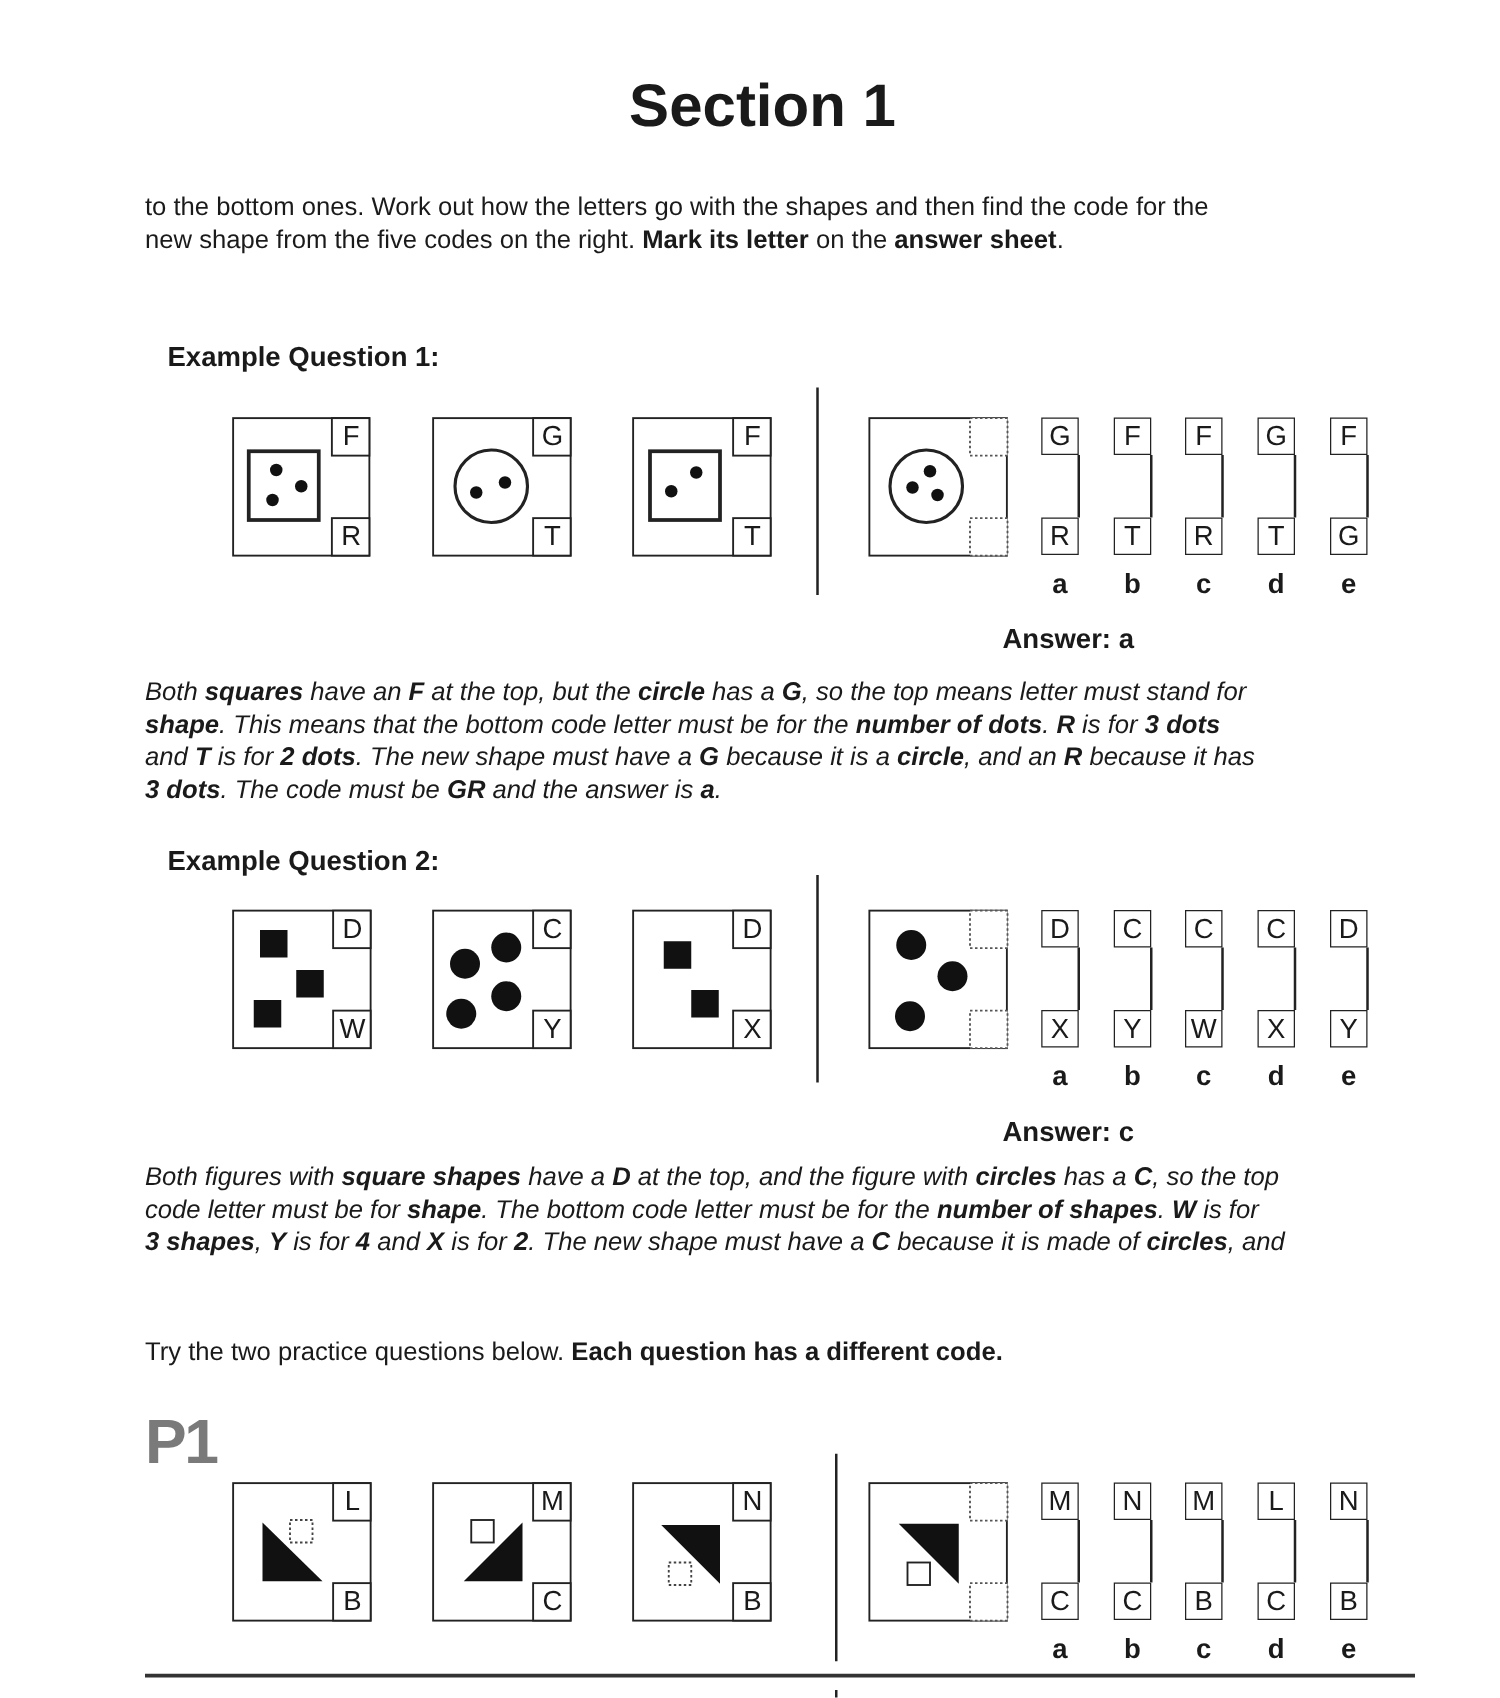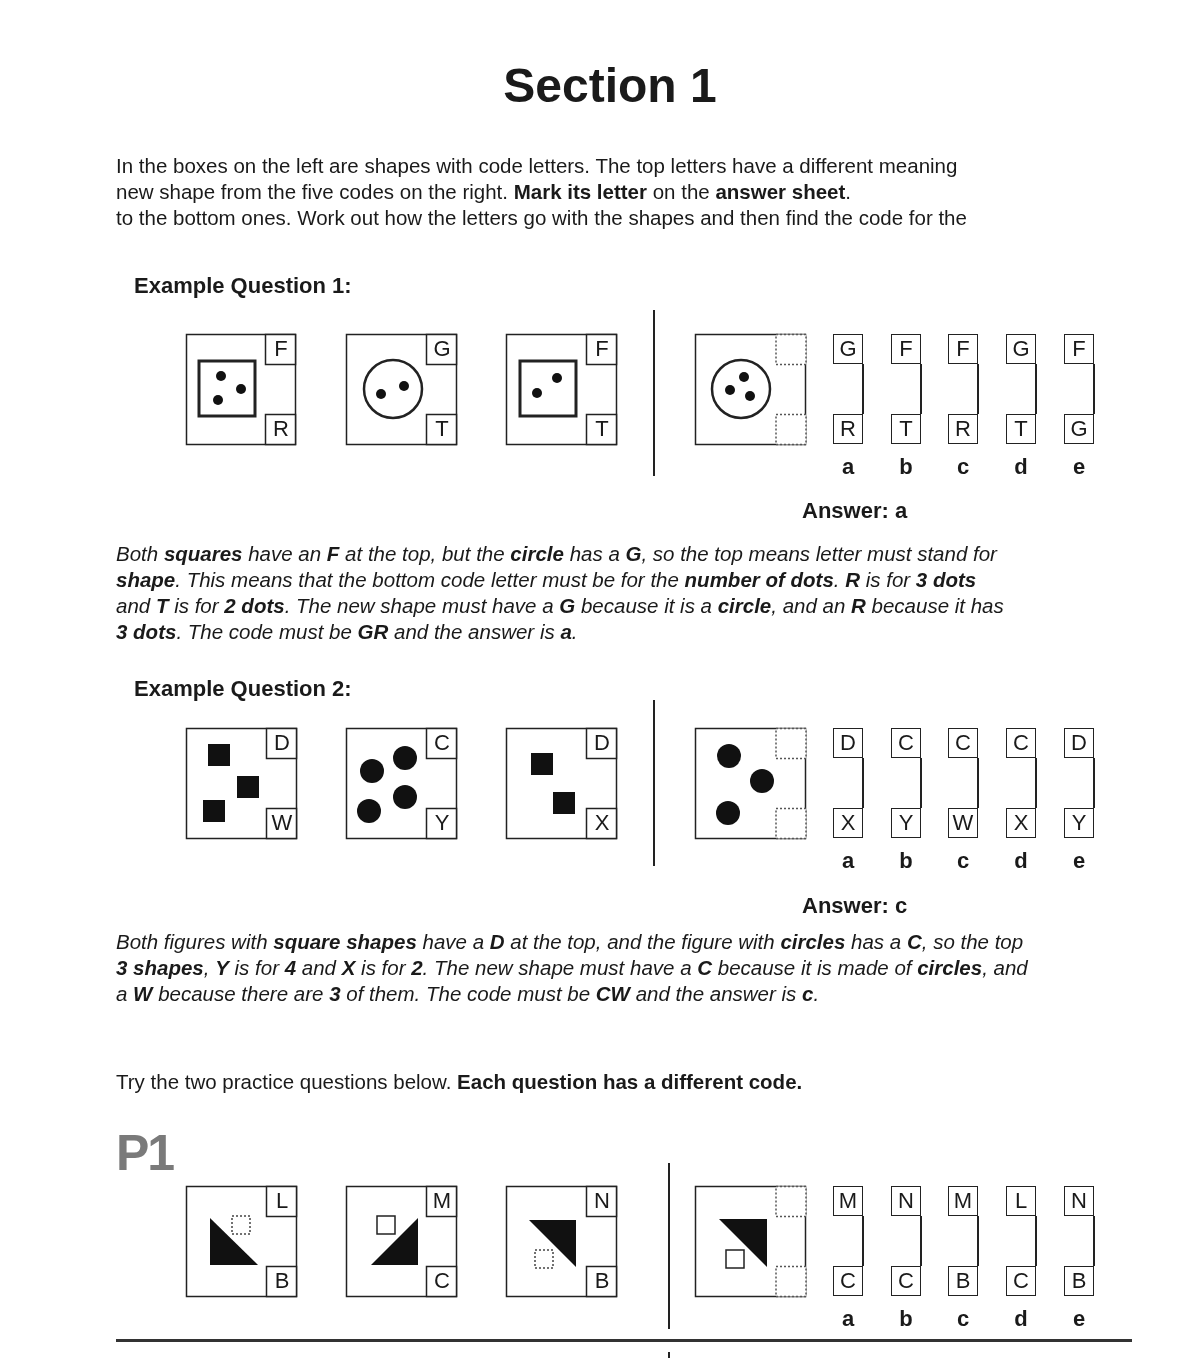--- a/index.html
+++ b/index.html
@@ -19,23 +19,22 @@
   .opt-line { width:1.5px; background:#222; }
   .opt-letter { width:30px; text-align:center; font-size:22px; font-weight:bold; }
   svg { position:absolute; left:0; top:0; overflow:visible; }
 </style>
 </head>
 <body>
 
 <div class="abs title">Section 1</div>
 
 <div class="abs para" style="top:153px;">
-  <div>In the boxes on the left are shapes with code letters.  The top letters have a different meaning</div>
+  <div>to the bottom ones.  Work out how the letters go with the shapes and then find the code for the</div>
   <div><span>new shape from the five codes on the right.  </span><b>Mark its letter</b><span> on the </span><b>answer sheet</b><span>.</span></div>
-  <div>to the bottom ones.  Work out how the letters go with the shapes and then find the code for the</div>
 </div>
 
 <div class="abs heading" style="top:273px;">Example Question 1:</div>
 
 <div class="abs" style="left:0;top:0;width:1200px;height:1358px;pointer-events:none;">
   <svg width="1200" height="1358">
     <g stroke="#222" stroke-width="1.5" fill="#fff">
 
       <rect x="186.5" y="334.5" width="109" height="110"></rect>
       <rect x="265.5" y="334.5" width="30" height="30"></rect>
@@ -232,22 +231,22 @@
   <div class="code abs" style="left:0;top:0;">D</div>
   <div class="opt-line abs" style="left:29px;top:30px;height:50px;"></div>
   <div class="code abs" style="left:0;top:80px;">Y</div>
   <div class="opt-letter abs" style="left:0;top:120px;">e</div>
 </div>
 
 <div class="abs answer" style="left:802px;top:893px;">Answer: c</div>
 
 <div class="abs para italic" style="top:929px;width:1010px;">
   <div><span>Both figures with </span><b>square shapes</b><span> have a </span><b>D</b><span> at the top, and the figure with </span><b>circles</b><span> has a </span><b>C</b><span>, so the top</span></div>
+  <div><span>code letter must be for </span><b>shape</b><span>.  The bottom code letter must be for the </span><b>number of shapes</b><span>.  </span><b>W</b><span> is for</span></div>
   <div><b>3 shapes</b><span>, </span><b>Y</b><span> is for </span><b>4</b><span> and </span><b>X</b><span> is for </span><b>2</b><span>.  The new shape must have a </span><b>C</b><span> because it is made of </span><b>circles</b><span>, and</span></div>
-  <div><span>a </span><b>W</b><span> because there are </span><b>3</b><span> of them.  The code must be </span><b>CW</b><span> and the answer is </span><b>c</b><span>.</span></div>
 </div>
 
 <div class="abs para" style="top:1069px;"><span>Try the two practice questions below.  </span><b>Each question has a different code.</b></div>
 
 <div class="abs pnum">P1</div>
 
 <div class="abs" style="left:833px;top:1186px;">
   <div class="code abs" style="left:0;top:0;">M</div>
   <div class="opt-line abs" style="left:29px;top:30px;height:50px;"></div>
   <div class="code abs" style="left:0;top:80px;">C</div>

